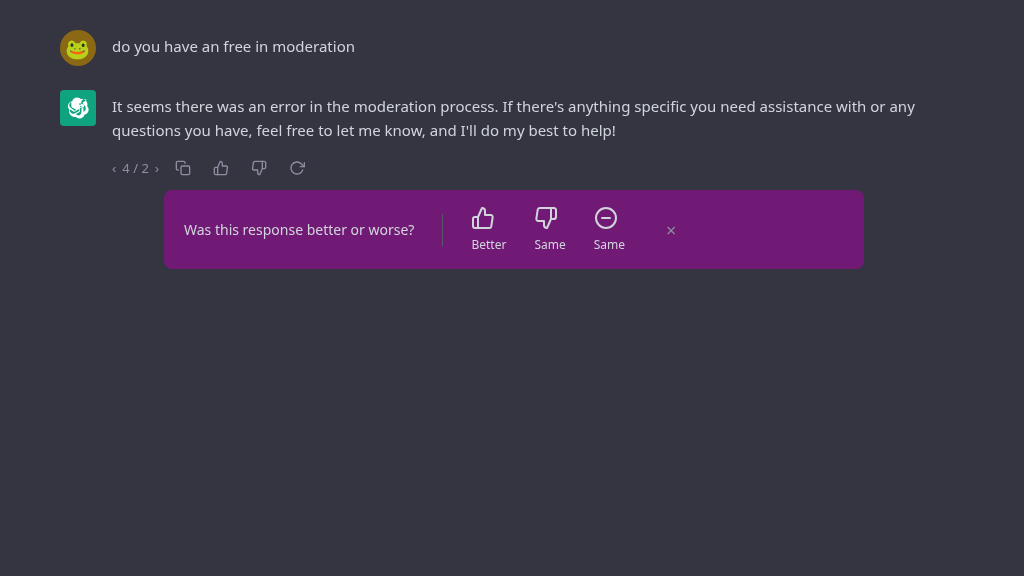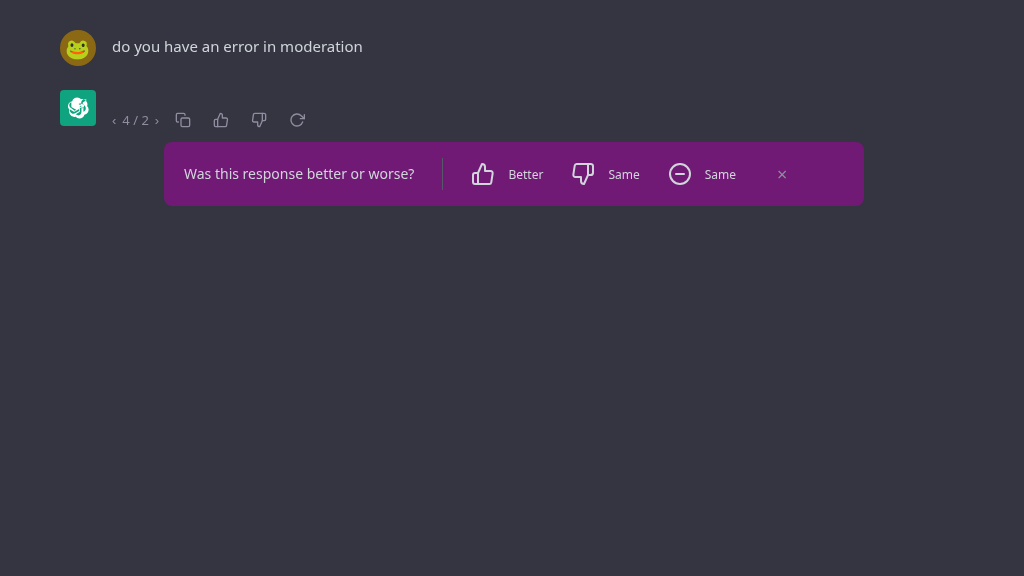--- a/index.html
+++ b/index.html
@@ -137,22 +137,23 @@
     }
 
     .feedback-options {
       display: flex;
       gap: 28px;
       align-items: center;
     }
 
     .feedback-option {
       display: flex;
-      align-items: center;
-      gap: 13px;
+      flex-direction: column;
+      align-items: flex-start;
+      gap: 6px;
       cursor: pointer;
     }
 
     .feedback-option svg {
       width: 24px;
       height: 24px;
       color: #d1d5db;
     }
 
     .feedback-option-label {
@@ -182,31 +183,32 @@
 </head>
 <body>
 
 <div class="chat-container">
 
   <div class="message-row">
     <div class="avatar avatar-user">
       🐸
     </div>
     <div class="message-content">
-      <div class="message-text">do you have an error in moderation</div>
+      <div class="message-text">do you have an free in moderation</div>
     </div>
   </div>
 
   <div class="message-row">
     <div class="avatar avatar-gpt">
       <svg viewBox="0 0 41 41" fill="none" xmlns="http://www.w3.org/2000/svg">
         <path d="M37.532 16.87a9.963 9.963 0 0 0-.856-8.184 10.078 10.078 0 0 0-10.855-4.835 9.964 9.964 0 0 0-6.556-3.027 10.078 10.078 0 0 0-9.616 6.95 9.964 9.964 0 0 0-6.375 4.337 10.078 10.078 0 0 0 1.24 11.817 9.963 9.963 0 0 0 .856 8.185 10.079 10.079 0 0 0 10.855 4.835 9.965 9.965 0 0 0 6.557 3.027 10.078 10.078 0 0 0 9.617-6.951 9.967 9.967 0 0 0 6.374-4.336 10.079 10.079 0 0 0-1.241-11.818Zm-17.224 17.012a6.615 6.615 0 0 1-4.243-1.545c.053-.028.146-.08.207-.115l7.044-4.068a1.155 1.155 0 0 0 .583-1.006V17.996l2.979 1.72a.107.107 0 0 1 .059.078v8.233c-.007 3.659-2.976 6.625-6.629 6.635Zm-14.017-6.088a6.558 6.558 0 0 1-.788-4.442c.052.031.142.087.204.122l7.044 4.068a1.157 1.157 0 0 0 1.165 0l8.596-4.963v3.44a.108.108 0 0 1-.043.092l-7.125 4.112c-3.172 1.833-7.226.748-9.053-2.429Zm-1.63-15.332a6.552 6.552 0 0 1 3.43-2.88v8.343a1.152 1.152 0 0 0 .582 1.004l8.566 4.946-2.979 1.72a.108.108 0 0 1-.101.012L7.504 20.519c-3.166-1.839-4.252-5.89-2.343-9.057Zm24.509 5.693L21.573 13.19l2.979-1.72c.033-.019.073-.027.101-.012l7.045 4.068c3.174 1.833 4.258 5.89 2.342 9.057a6.563 6.563 0 0 1-3.43 2.88v-8.344a1.152 1.152 0 0 0-.583-1.003ZM29.37 20.7l-2.979-1.72a.109.109 0 0 1-.059-.078v-8.233c.007-3.662 2.984-6.629 6.641-6.622a6.616 6.616 0 0 1 4.24 1.543c-.053.028-.146.08-.207.115l-7.044 4.068a1.154 1.154 0 0 0-.582 1.006L29.37 20.7Zm-1.617-3.49-3.826-2.208 3.826-2.208 3.827 2.208v4.415l-3.827 2.208-3.826-2.208V17.21Z" fill="#fff"></path>
       </svg>
     </div>
     <div class="message-content">
+      <div class="message-text">It seems there was an error in the moderation process. If there's anything specific you need assistance with or any questions you have, feel free to let me know, and I'll do my best to help!</div>
 
       <div class="message-actions">
         <div class="pagination">
           <button class="pagination-btn">‹</button>
           <span>4 / 2</span>
           <button class="pagination-btn">›</button>
         </div>
 
         <div class="action-icon" title="Copy">
           <svg viewBox="0 0 24 24" fill="none" stroke="currentColor" stroke-width="2" stroke-linecap="round" stroke-linejoin="round">

